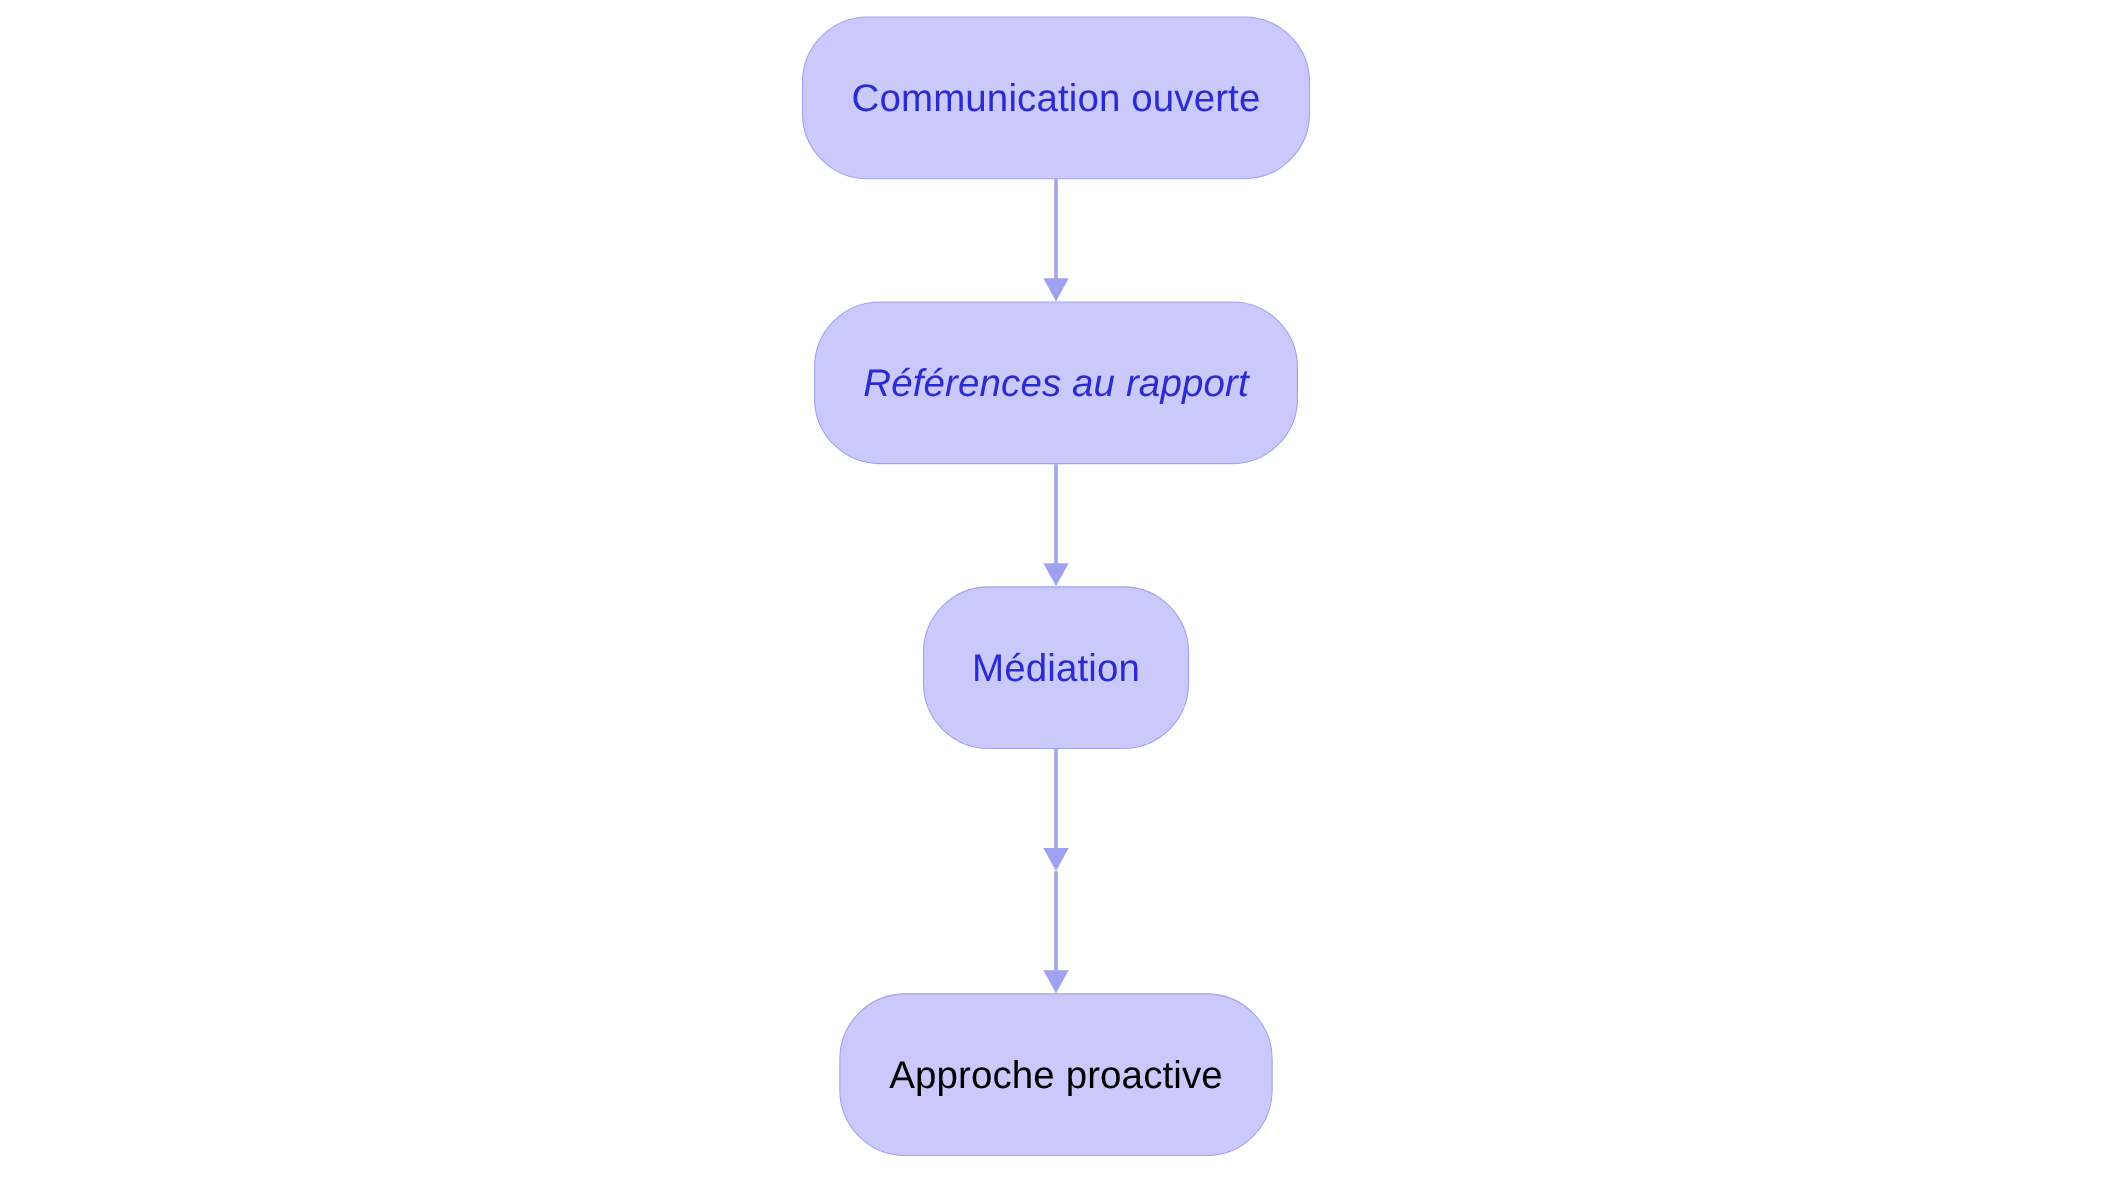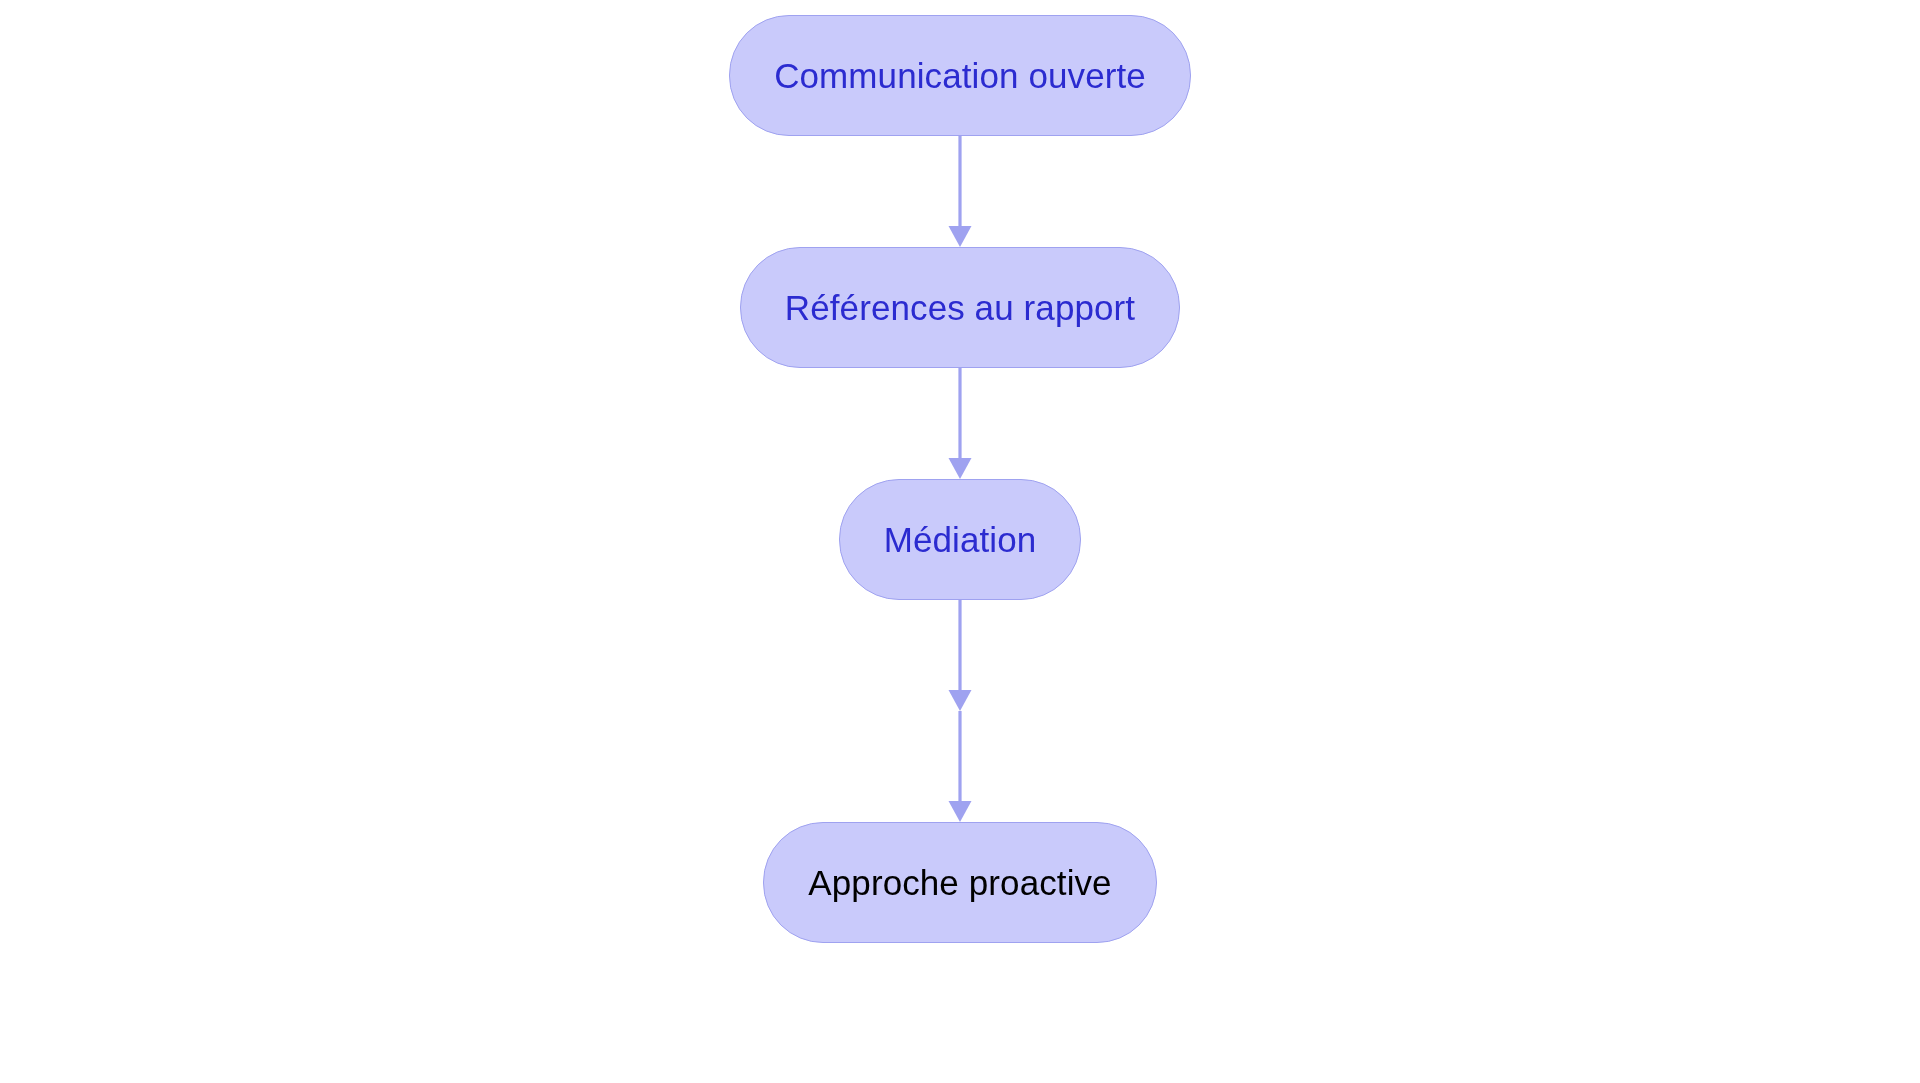--- a/index.html
+++ b/index.html
@@ -30,21 +30,21 @@
     height: 1083px;
     display: flex;
     flex-direction: column;
     align-items: center;
     justify-content: flex-start;
   }
 
   
   .flow-node {
     box-sizing: border-box;
-    height: 121px;
+    height: 148px;
     display: flex;
     align-items: center;
     justify-content: center;
     background: #c9cafb;
     border: 1.4px solid #9fa2f0;
     border-radius: 60px;
     padding: 16px 44px;
     white-space: nowrap;
     flex: 0 0 auto;
   }
@@ -98,21 +98,21 @@
     </div>
 
     <div class="flow-edge">
       <svg viewBox="0 0 40 111" xmlns="http://www.w3.org/2000/svg" aria-hidden="true">
         <path class="edge-line" d="M20 0 L20 94" style="stroke: rgb(159, 162, 240);"></path>
         <polygon class="edge-arrowhead" points="8.5,90 31.5,90 20,111" style="fill: rgb(159, 162, 240);"></polygon>
       </svg>
     </div>
 
     <div class="flow-node" style="background: rgb(201, 202, 251); border-color: rgb(159, 162, 240);">
-      <span class="node-label" style="color: rgb(43, 43, 208);">Références au rapport</span>
+      <span class="node-label" style="color: rgb(43, 43, 208); font-style: italic;">Références au rapport</span>
     </div>
 
     <div class="flow-edge">
       <svg viewBox="0 0 40 111" xmlns="http://www.w3.org/2000/svg" aria-hidden="true">
         <path class="edge-line" d="M20 0 L20 94" style="stroke: rgb(159, 162, 240);"></path>
         <polygon class="edge-arrowhead" points="8.5,90 31.5,90 20,111" style="fill: rgb(159, 162, 240);"></polygon>
       </svg>
     </div>
 
     <div class="flow-node" style="background: rgb(201, 202, 251); border-color: rgb(159, 162, 240);">

